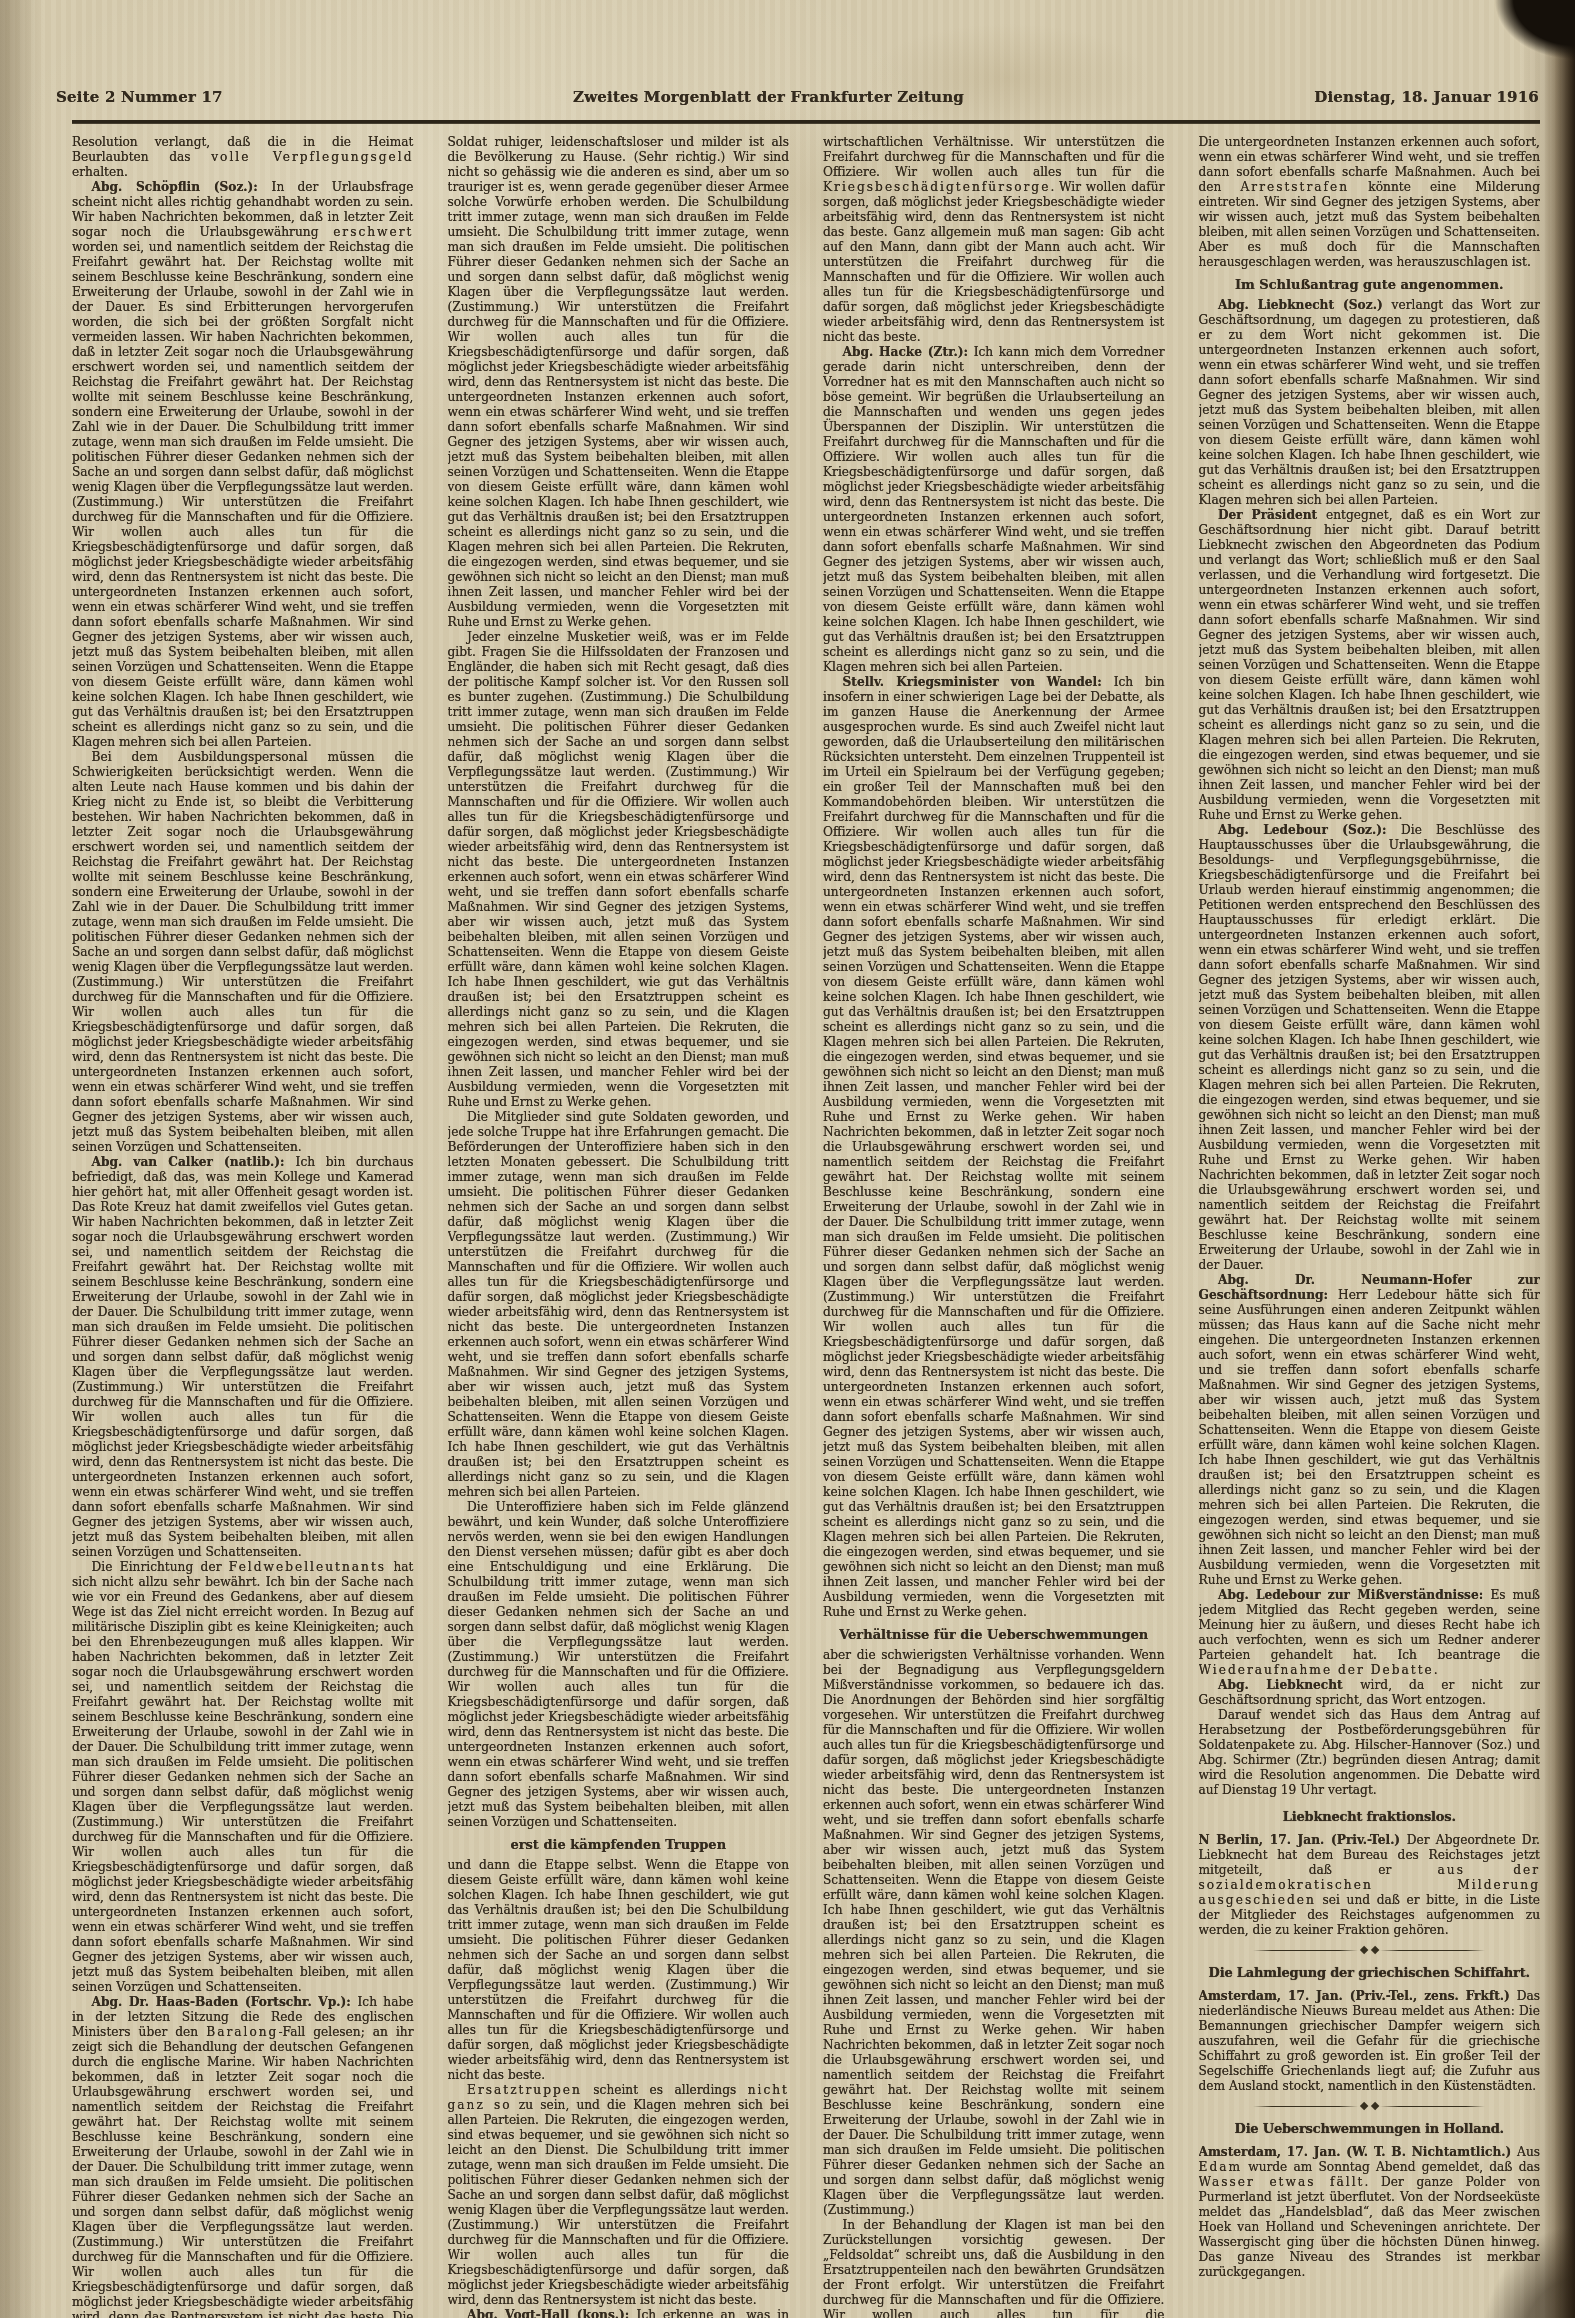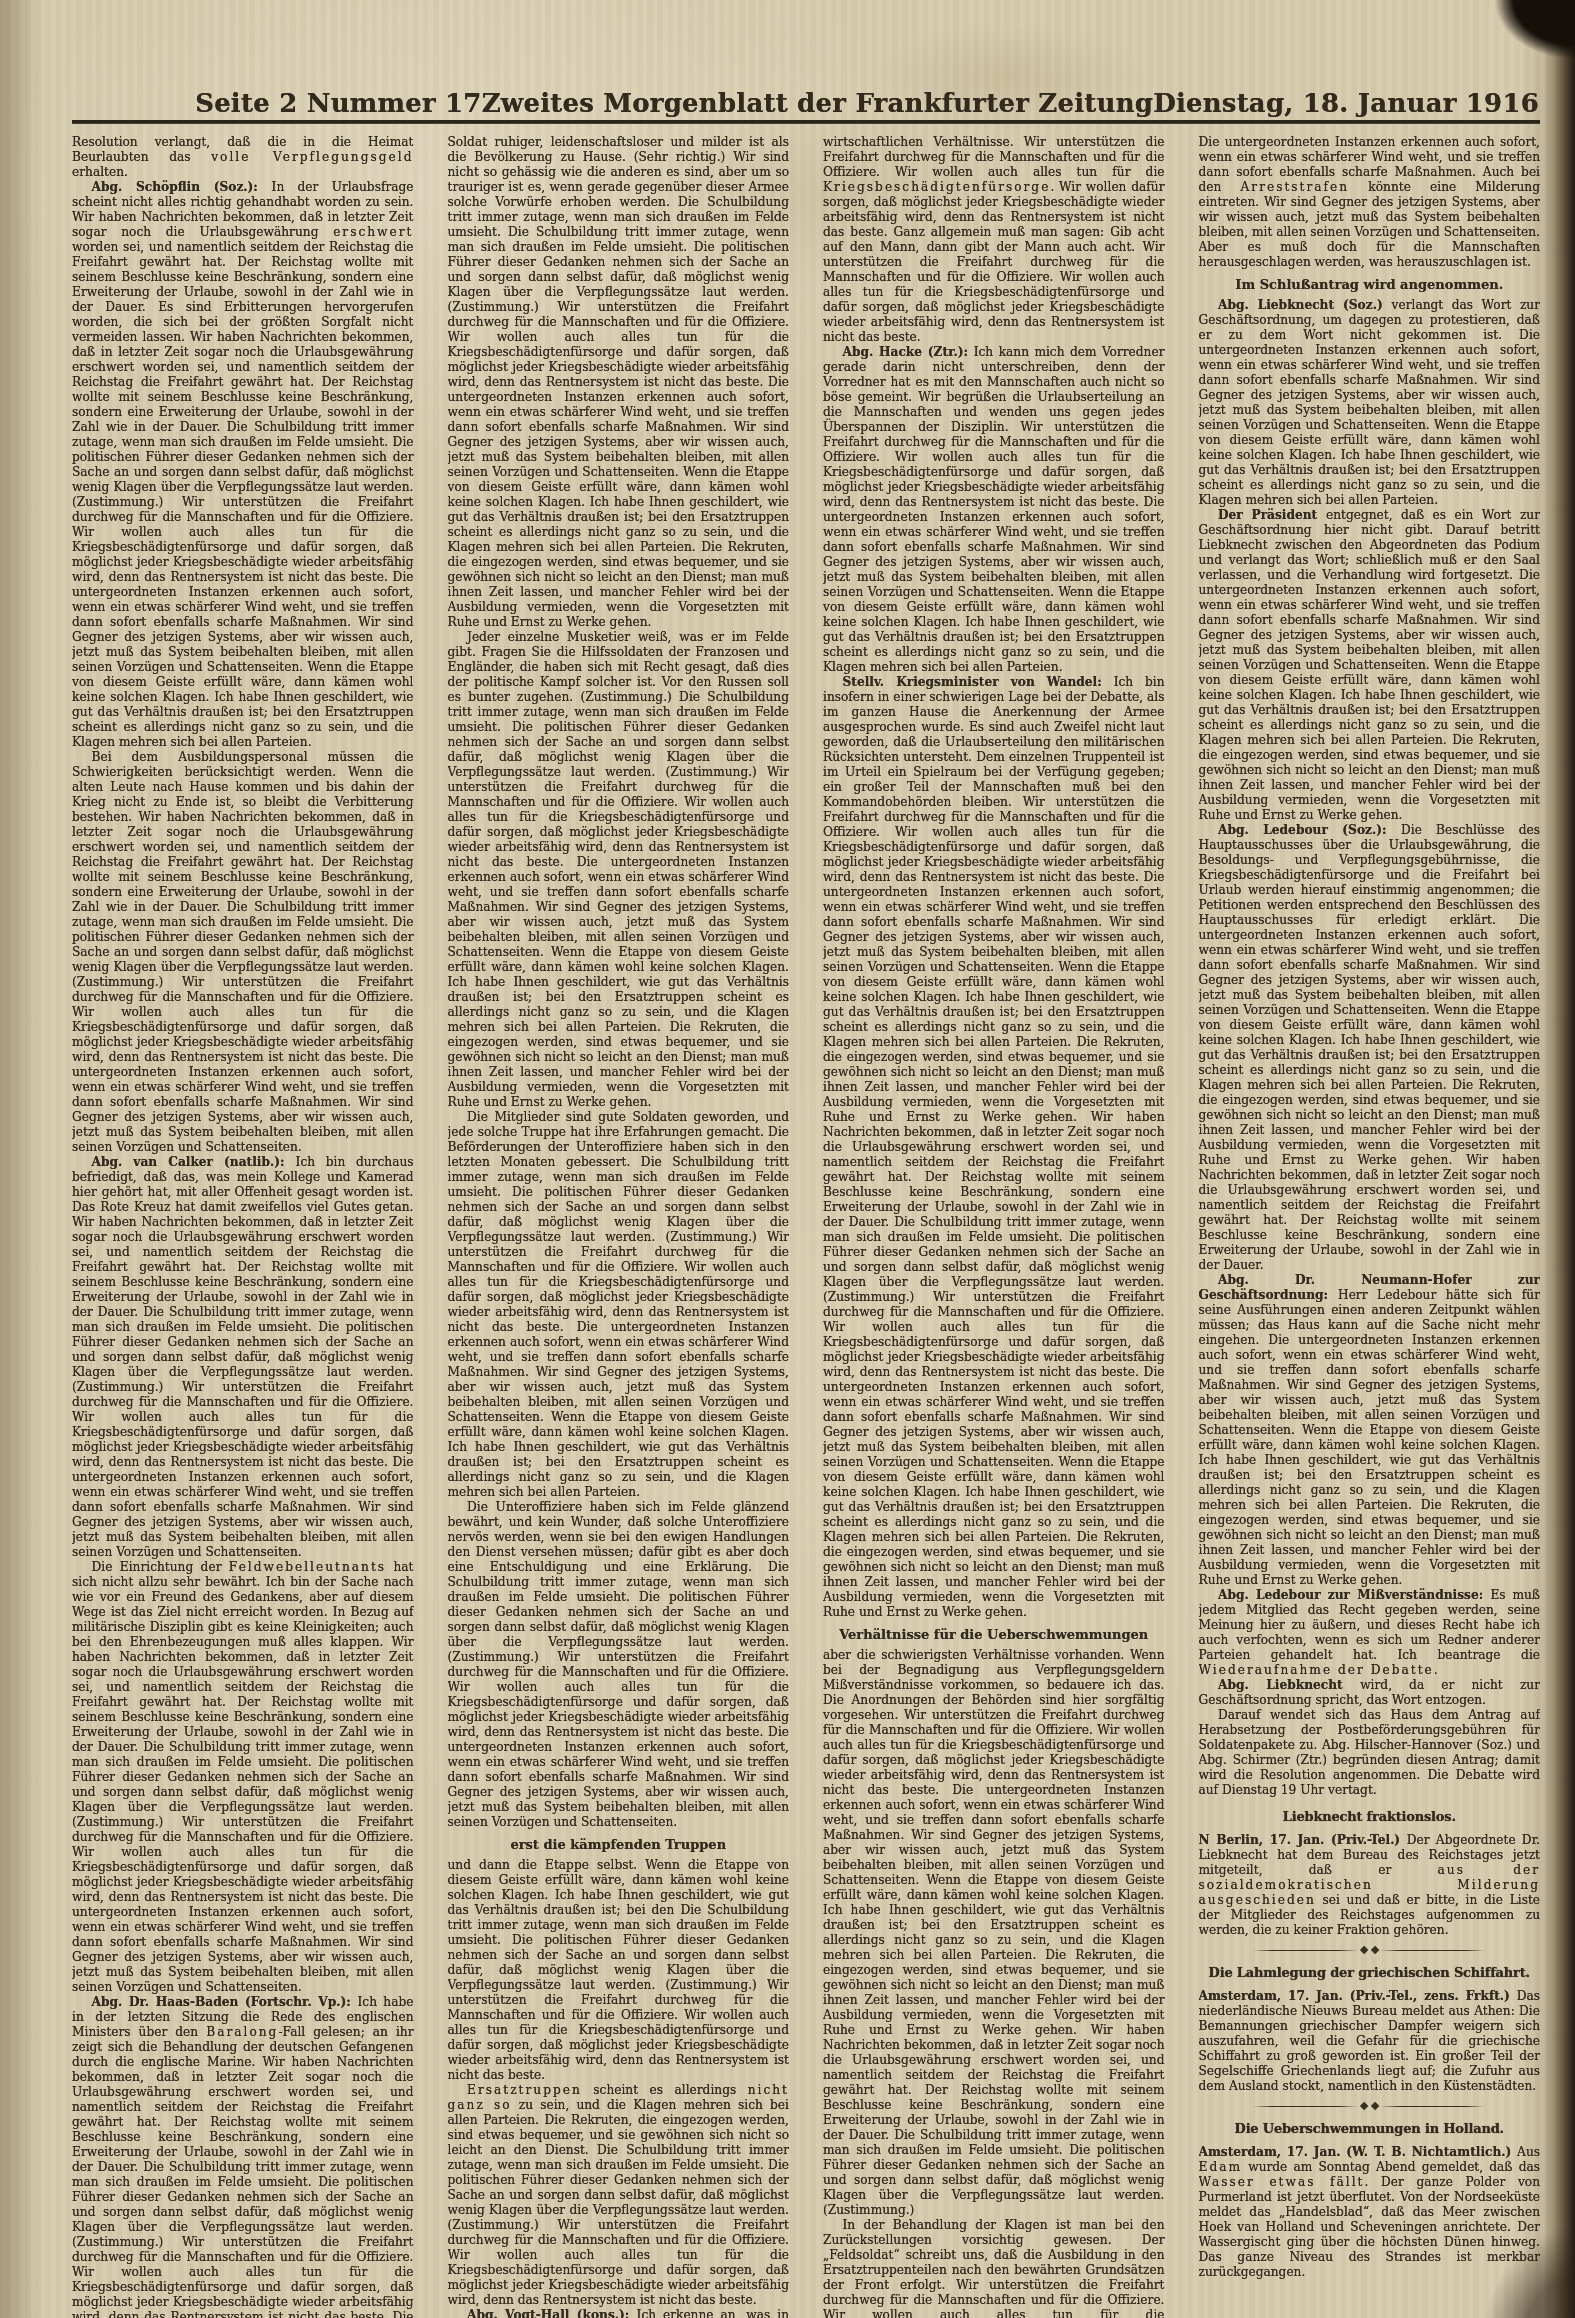--- a/index.html
+++ b/index.html
@@ -27,23 +27,23 @@
   .corner-br{position:absolute;bottom:-31.5px;right:0;width:95px;height:126px;
     background:radial-gradient(ellipse at 100% 100%, rgba(40,30,18,.55) 40%, transparent 70%);}
   .edge-left{position:absolute;left:0;top:0;bottom:0;width:55px;
     background:linear-gradient(90deg, rgba(96,80,52,.28), transparent 80%);}
   .stain1{position:absolute;left:40%;top:4%;width:394px;height:205px;
     background:radial-gradient(ellipse, rgba(156,138,96,.16), transparent 65%);}
   .stain2{position:absolute;left:55%;top:1%;width:284px;height:110px;
     background:radial-gradient(ellipse, rgba(150,130,88,.18), transparent 70%);}
 
   
-  .masthead{position:absolute;top:88px;left:72px;right:36px;display:flex;
-    align-items:baseline;justify-content:flex-end;
-    font-weight:bold;font-size:26px;letter-spacing:0.2px;
+  .masthead{position:absolute;top:88px;left:56px;right:36px;display:flex;
+    align-items:baseline;justify-content:space-between;
+    font-weight:bold;font-size:15px;letter-spacing:0.2px;
     text-shadow:0 0 0.6px rgba(40,30,18,.85);}
   .rule{position:absolute;top:120px;left:72px;right:35px;height:3.9px;
     border-top:3.2px solid #2b2418;border-bottom:0.8px solid rgba(43,36,24,.85);}
 
   
   .cols{position:absolute;top:135px;left:72px;right:35px;bottom:0;
     display:flex;gap:34px;overflow:hidden;}
   .col{flex:1 1 0;overflow:hidden;position:relative;
     font-size:12.2px;line-height:15px;text-align:justify;
     text-shadow:0 0 0.5px rgba(47,37,23,.8);}
@@ -100,21 +100,21 @@
     <div class="col">
         <p class="para ni">wirtschaftlichen Verhältnisse. Wir unterstützen die Freifahrt durchweg für die Mannschaften und für die Offiziere. Wir wollen auch alles tun für die <span class="sp">Kriegsbeschädigtenfürsorge</span>. Wir wollen dafür sorgen, daß möglichst jeder Kriegsbeschädigte wieder arbeitsfähig wird, denn das Rentnersystem ist nicht das beste. Ganz allgemein muß man sagen: Gib acht auf den Mann, dann gibt der Mann auch acht. Wir unterstützen die Freifahrt durchweg für die Mannschaften und für die Offiziere. Wir wollen auch alles tun für die Kriegsbeschädigtenfürsorge und dafür sorgen, daß möglichst jeder Kriegsbeschädigte wieder arbeitsfähig wird, denn das Rentnersystem ist nicht das beste.</p>
         <p class="para"><b class="lead">Abg. Hacke (Ztr.): </b>Ich kann mich dem Vorredner gerade darin nicht unterschreiben, denn der Vorredner hat es mit den Mannschaften auch nicht so böse gemeint. Wir begrüßen die Urlaubserteilung an die Mannschaften und wenden uns gegen jedes Überspannen der Disziplin. Wir unterstützen die Freifahrt durchweg für die Mannschaften und für die Offiziere. Wir wollen auch alles tun für die Kriegsbeschädigtenfürsorge und dafür sorgen, daß möglichst jeder Kriegsbeschädigte wieder arbeitsfähig wird, denn das Rentnersystem ist nicht das beste. Die untergeordneten Instanzen erkennen auch sofort, wenn ein etwas schärferer Wind weht, und sie treffen dann sofort ebenfalls scharfe Maßnahmen. Wir sind Gegner des jetzigen Systems, aber wir wissen auch, jetzt muß das System beibehalten bleiben, mit allen seinen Vorzügen und Schattenseiten. Wenn die Etappe von diesem Geiste erfüllt wäre, dann kämen wohl keine solchen Klagen. Ich habe Ihnen geschildert, wie gut das Verhältnis draußen ist; bei den Ersatztruppen scheint es allerdings nicht ganz so zu sein, und die Klagen mehren sich bei allen Parteien.</p>
         <p class="para"><b class="lead">Stellv. Kriegsminister von Wandel: </b>Ich bin insofern in einer schwierigen Lage bei der Debatte, als im ganzen Hause die Anerkennung der Armee ausgesprochen wurde. Es sind auch Zweifel nicht laut geworden, daß die Urlaubserteilung den militärischen Rücksichten untersteht. Dem einzelnen Truppenteil ist im Urteil ein Spielraum bei der Verfügung gegeben; ein großer Teil der Mannschaften muß bei den Kommandobehörden bleiben. Wir unterstützen die Freifahrt durchweg für die Mannschaften und für die Offiziere. Wir wollen auch alles tun für die Kriegsbeschädigtenfürsorge und dafür sorgen, daß möglichst jeder Kriegsbeschädigte wieder arbeitsfähig wird, denn das Rentnersystem ist nicht das beste. Die untergeordneten Instanzen erkennen auch sofort, wenn ein etwas schärferer Wind weht, und sie treffen dann sofort ebenfalls scharfe Maßnahmen. Wir sind Gegner des jetzigen Systems, aber wir wissen auch, jetzt muß das System beibehalten bleiben, mit allen seinen Vorzügen und Schattenseiten. Wenn die Etappe von diesem Geiste erfüllt wäre, dann kämen wohl keine solchen Klagen. Ich habe Ihnen geschildert, wie gut das Verhältnis draußen ist; bei den Ersatztruppen scheint es allerdings nicht ganz so zu sein, und die Klagen mehren sich bei allen Parteien. Die Rekruten, die eingezogen werden, sind etwas bequemer, und sie gewöhnen sich nicht so leicht an den Dienst; man muß ihnen Zeit lassen, und mancher Fehler wird bei der Ausbildung vermieden, wenn die Vorgesetzten mit Ruhe und Ernst zu Werke gehen. Wir haben Nachrichten bekommen, daß in letzter Zeit sogar noch die Urlaubsgewährung erschwert worden sei, und namentlich seitdem der Reichstag die Freifahrt gewährt hat. Der Reichstag wollte mit seinem Beschlusse keine Beschränkung, sondern eine Erweiterung der Urlaube, sowohl in der Zahl wie in der Dauer. Die Schulbildung tritt immer zutage, wenn man sich draußen im Felde umsieht. Die politischen Führer dieser Gedanken nehmen sich der Sache an und sorgen dann selbst dafür, daß möglichst wenig Klagen über die Verpflegungssätze laut werden. (Zustimmung.) Wir unterstützen die Freifahrt durchweg für die Mannschaften und für die Offiziere. Wir wollen auch alles tun für die Kriegsbeschädigtenfürsorge und dafür sorgen, daß möglichst jeder Kriegsbeschädigte wieder arbeitsfähig wird, denn das Rentnersystem ist nicht das beste. Die untergeordneten Instanzen erkennen auch sofort, wenn ein etwas schärferer Wind weht, und sie treffen dann sofort ebenfalls scharfe Maßnahmen. Wir sind Gegner des jetzigen Systems, aber wir wissen auch, jetzt muß das System beibehalten bleiben, mit allen seinen Vorzügen und Schattenseiten. Wenn die Etappe von diesem Geiste erfüllt wäre, dann kämen wohl keine solchen Klagen. Ich habe Ihnen geschildert, wie gut das Verhältnis draußen ist; bei den Ersatztruppen scheint es allerdings nicht ganz so zu sein, und die Klagen mehren sich bei allen Parteien. Die Rekruten, die eingezogen werden, sind etwas bequemer, und sie gewöhnen sich nicht so leicht an den Dienst; man muß ihnen Zeit lassen, und mancher Fehler wird bei der Ausbildung vermieden, wenn die Vorgesetzten mit Ruhe und Ernst zu Werke gehen.</p>
         <p class="sub">Verhältnisse für die Ueberschwemmungen</p>
         <p class="para ni">aber die schwierigsten Verhältnisse vorhanden. Wenn bei der Begnadigung aus Verpflegungsgeldern Mißverständnisse vorkommen, so bedauere ich das. Die Anordnungen der Behörden sind hier sorgfältig vorgesehen. Wir unterstützen die Freifahrt durchweg für die Mannschaften und für die Offiziere. Wir wollen auch alles tun für die Kriegsbeschädigtenfürsorge und dafür sorgen, daß möglichst jeder Kriegsbeschädigte wieder arbeitsfähig wird, denn das Rentnersystem ist nicht das beste. Die untergeordneten Instanzen erkennen auch sofort, wenn ein etwas schärferer Wind weht, und sie treffen dann sofort ebenfalls scharfe Maßnahmen. Wir sind Gegner des jetzigen Systems, aber wir wissen auch, jetzt muß das System beibehalten bleiben, mit allen seinen Vorzügen und Schattenseiten. Wenn die Etappe von diesem Geiste erfüllt wäre, dann kämen wohl keine solchen Klagen. Ich habe Ihnen geschildert, wie gut das Verhältnis draußen ist; bei den Ersatztruppen scheint es allerdings nicht ganz so zu sein, und die Klagen mehren sich bei allen Parteien. Die Rekruten, die eingezogen werden, sind etwas bequemer, und sie gewöhnen sich nicht so leicht an den Dienst; man muß ihnen Zeit lassen, und mancher Fehler wird bei der Ausbildung vermieden, wenn die Vorgesetzten mit Ruhe und Ernst zu Werke gehen. Wir haben Nachrichten bekommen, daß in letzter Zeit sogar noch die Urlaubsgewährung erschwert worden sei, und namentlich seitdem der Reichstag die Freifahrt gewährt hat. Der Reichstag wollte mit seinem Beschlusse keine Beschränkung, sondern eine Erweiterung der Urlaube, sowohl in der Zahl wie in der Dauer. Die Schulbildung tritt immer zutage, wenn man sich draußen im Felde umsieht. Die politischen Führer dieser Gedanken nehmen sich der Sache an und sorgen dann selbst dafür, daß möglichst wenig Klagen über die Verpflegungssätze laut werden. (Zustimmung.)</p>
         <p class="para">In der Behandlung der Klagen ist man bei den Zurückstellungen vorsichtig gewesen. Der „Feldsoldat“ schreibt uns, daß die Ausbildung in den Ersatztruppenteilen nach den bewährten Grundsätzen der Front erfolgt. Wir unterstützen die Freifahrt durchweg für die Mannschaften und für die Offiziere. Wir wollen auch alles tun für die Kriegsbeschädigtenfürsorge und dafür sorgen, daß möglichst jeder Kriegsbeschädigte wieder arbeitsfähig wird, denn das Rentnersystem ist nicht das beste. Die untergeordneten Instanzen erkennen auch sofort, wenn ein etwas schärferer Wind weht, und sie treffen dann sofort ebenfalls scharfe Maßnahmen. Wir sind Gegner des jetzigen Systems, aber wir wissen auch, jetzt muß das System beibehalten bleiben, mit allen seinen Vorzügen und Schattenseiten. Wenn die Etappe von diesem Geiste erfüllt wäre, dann kämen wohl keine solchen Klagen. Ich habe Ihnen geschildert, wie gut das Verhältnis draußen ist; bei den Ersatztruppen scheint es allerdings nicht ganz so zu sein, und die Klagen mehren sich bei allen Parteien. Die Rekruten, die eingezogen werden, sind etwas bequemer, und sie gewöhnen sich nicht so leicht an den Dienst; man muß ihnen Zeit lassen, und mancher Fehler wird bei der Ausbildung vermieden, wenn die Vorgesetzten mit Ruhe und Ernst zu Werke gehen. Wir haben Nachrichten bekommen, daß in letzter Zeit sogar noch die Urlaubsgewährung erschwert worden sei, und namentlich seitdem der Reichstag die Freifahrt gewährt hat. Der Reichstag wollte mit seinem Beschlusse keine Beschränkung, sondern eine Erweiterung der Urlaube, sowohl in der Zahl wie in der Dauer. Die Schulbildung tritt immer zutage, wenn man sich draußen im Felde umsieht. Die politischen Führer dieser Gedanken nehmen sich der Sache an und sorgen dann selbst dafür, daß möglichst wenig Klagen über die Verpflegungssätze laut werden. (Zustimmung.)</p>
       </div>
     <div class="col">
         <p class="para ni">Die untergeordneten Instanzen erkennen auch sofort, wenn ein etwas schärferer Wind weht, und sie treffen dann sofort ebenfalls scharfe Maßnahmen. Auch bei den <span class="sp">Arreststrafen</span> könnte eine Milderung eintreten. Wir sind Gegner des jetzigen Systems, aber wir wissen auch, jetzt muß das System beibehalten bleiben, mit allen seinen Vorzügen und Schattenseiten. Aber es muß doch für die Mannschaften herausgeschlagen werden, was herauszuschlagen ist.</p>
-        <p class="sub">Im Schlußantrag wird angenommen.</p>
+        <p class="sub">Im Schlußantrag gute angenommen.</p>
         <p class="para"><b class="lead">Abg. Liebknecht (Soz.) </b>verlangt das Wort zur Geschäftsordnung, um dagegen zu protestieren, daß er zu dem Wort nicht gekommen ist. Die untergeordneten Instanzen erkennen auch sofort, wenn ein etwas schärferer Wind weht, und sie treffen dann sofort ebenfalls scharfe Maßnahmen. Wir sind Gegner des jetzigen Systems, aber wir wissen auch, jetzt muß das System beibehalten bleiben, mit allen seinen Vorzügen und Schattenseiten. Wenn die Etappe von diesem Geiste erfüllt wäre, dann kämen wohl keine solchen Klagen. Ich habe Ihnen geschildert, wie gut das Verhältnis draußen ist; bei den Ersatztruppen scheint es allerdings nicht ganz so zu sein, und die Klagen mehren sich bei allen Parteien.</p>
         <p class="para"><b class="lead">Der Präsident </b>entgegnet, daß es ein Wort zur Geschäftsordnung hier nicht gibt. Darauf betritt Liebknecht zwischen den Abgeordneten das Podium und verlangt das Wort; schließlich muß er den Saal verlassen, und die Verhandlung wird fortgesetzt. Die untergeordneten Instanzen erkennen auch sofort, wenn ein etwas schärferer Wind weht, und sie treffen dann sofort ebenfalls scharfe Maßnahmen. Wir sind Gegner des jetzigen Systems, aber wir wissen auch, jetzt muß das System beibehalten bleiben, mit allen seinen Vorzügen und Schattenseiten. Wenn die Etappe von diesem Geiste erfüllt wäre, dann kämen wohl keine solchen Klagen. Ich habe Ihnen geschildert, wie gut das Verhältnis draußen ist; bei den Ersatztruppen scheint es allerdings nicht ganz so zu sein, und die Klagen mehren sich bei allen Parteien. Die Rekruten, die eingezogen werden, sind etwas bequemer, und sie gewöhnen sich nicht so leicht an den Dienst; man muß ihnen Zeit lassen, und mancher Fehler wird bei der Ausbildung vermieden, wenn die Vorgesetzten mit Ruhe und Ernst zu Werke gehen.</p>
         <p class="para"><b class="lead">Abg. Ledebour (Soz.): </b>Die Beschlüsse des Hauptausschusses über die Urlaubsgewährung, die Besoldungs- und Verpflegungsgebührnisse, die Kriegsbeschädigtenfürsorge und die Freifahrt bei Urlaub werden hierauf einstimmig angenommen; die Petitionen werden entsprechend den Beschlüssen des Hauptausschusses für erledigt erklärt. Die untergeordneten Instanzen erkennen auch sofort, wenn ein etwas schärferer Wind weht, und sie treffen dann sofort ebenfalls scharfe Maßnahmen. Wir sind Gegner des jetzigen Systems, aber wir wissen auch, jetzt muß das System beibehalten bleiben, mit allen seinen Vorzügen und Schattenseiten. Wenn die Etappe von diesem Geiste erfüllt wäre, dann kämen wohl keine solchen Klagen. Ich habe Ihnen geschildert, wie gut das Verhältnis draußen ist; bei den Ersatztruppen scheint es allerdings nicht ganz so zu sein, und die Klagen mehren sich bei allen Parteien. Die Rekruten, die eingezogen werden, sind etwas bequemer, und sie gewöhnen sich nicht so leicht an den Dienst; man muß ihnen Zeit lassen, und mancher Fehler wird bei der Ausbildung vermieden, wenn die Vorgesetzten mit Ruhe und Ernst zu Werke gehen. Wir haben Nachrichten bekommen, daß in letzter Zeit sogar noch die Urlaubsgewährung erschwert worden sei, und namentlich seitdem der Reichstag die Freifahrt gewährt hat. Der Reichstag wollte mit seinem Beschlusse keine Beschränkung, sondern eine Erweiterung der Urlaube, sowohl in der Zahl wie in der Dauer.</p>
         <p class="para"><b class="lead">Abg. Dr. Neumann-Hofer zur Geschäftsordnung: </b>Herr Ledebour hätte sich für seine Ausführungen einen anderen Zeitpunkt wählen müssen; das Haus kann auf die Sache nicht mehr eingehen. Die untergeordneten Instanzen erkennen auch sofort, wenn ein etwas schärferer Wind weht, und sie treffen dann sofort ebenfalls scharfe Maßnahmen. Wir sind Gegner des jetzigen Systems, aber wir wissen auch, jetzt muß das System beibehalten bleiben, mit allen seinen Vorzügen und Schattenseiten. Wenn die Etappe von diesem Geiste erfüllt wäre, dann kämen wohl keine solchen Klagen. Ich habe Ihnen geschildert, wie gut das Verhältnis draußen ist; bei den Ersatztruppen scheint es allerdings nicht ganz so zu sein, und die Klagen mehren sich bei allen Parteien. Die Rekruten, die eingezogen werden, sind etwas bequemer, und sie gewöhnen sich nicht so leicht an den Dienst; man muß ihnen Zeit lassen, und mancher Fehler wird bei der Ausbildung vermieden, wenn die Vorgesetzten mit Ruhe und Ernst zu Werke gehen.</p>
         <p class="para"><b class="lead">Abg. Ledebour zur Mißverständnisse: </b>Es muß jedem Mitglied das Recht gegeben werden, seine Meinung hier zu äußern, und dieses Recht habe ich auch verfochten, wenn es sich um Redner anderer Parteien gehandelt hat. Ich beantrage die <span class="sp">Wiederaufnahme der Debatte</span>.</p>
         <p class="para"><b class="lead">Abg. Liebknecht </b>wird, da er nicht zur Geschäftsordnung spricht, das Wort entzogen.</p>
         <p class="para">Darauf wendet sich das Haus dem Antrag auf Herabsetzung der Postbeförderungsgebühren für Soldatenpakete zu. Abg. Hilscher-Hannover (Soz.) und Abg. Schirmer (Ztr.) begründen diesen Antrag; damit wird die Resolution angenommen. Die Debatte wird auf Dienstag 19 Uhr vertagt.</p>
         <h2 class="head">Liebknecht fraktionslos.</h2>
         <p class="para ni"><b class="lead">N Berlin, 17. Jan. (Priv.-Tel.) </b>Der Abgeordnete Dr. Liebknecht hat dem Bureau des Reichstages jetzt mitgeteilt, daß er <span class="sp">aus der sozialdemokratischen Milderung ausgeschieden</span> sei und daß er bitte, in die Liste der Mitglieder des Reichstages aufgenommen zu werden, die zu keiner Fraktion gehören.</p>
         <div class="orn">

